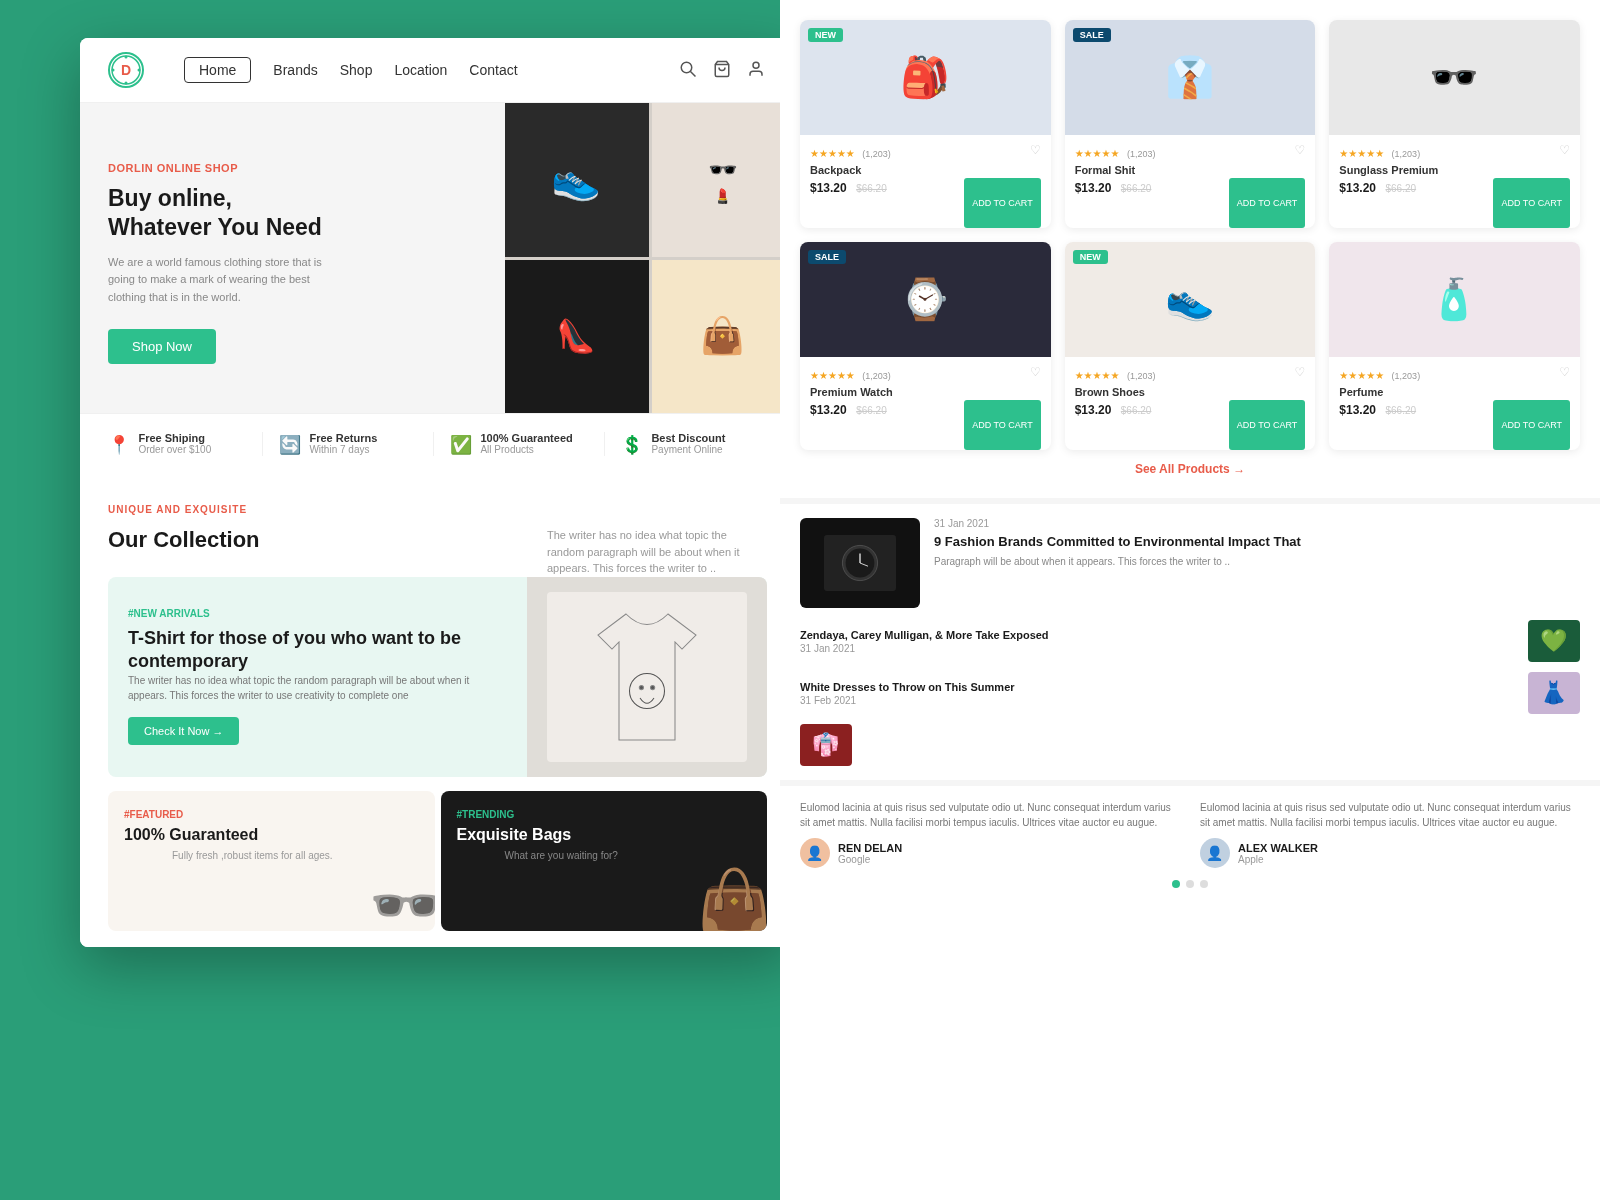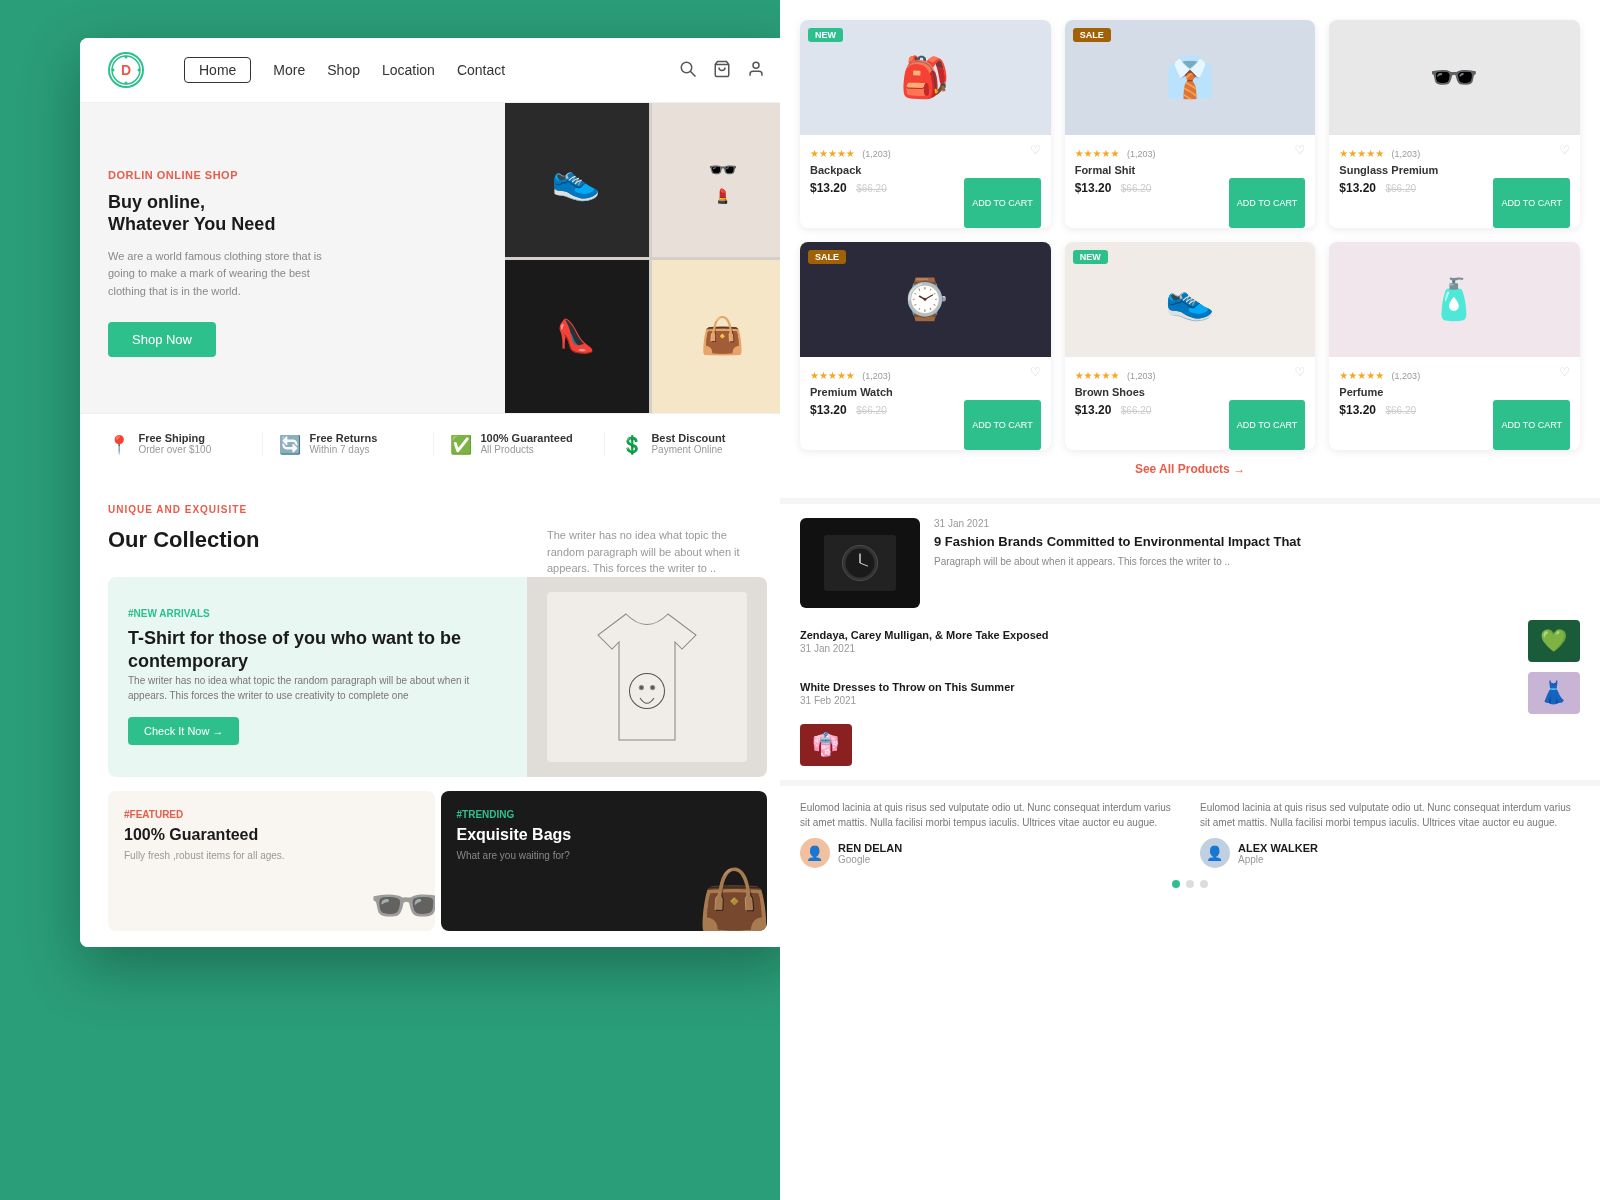--- a/index.html
+++ b/index.html
@@ -113,21 +113,21 @@
       justify-content: center;
     }
     .hero-brand {
       color: #e85c4a;
       font-size: 11px;
       font-weight: 600;
       letter-spacing: 0.5px;
       margin-bottom: 10px;
     }
     .hero-title {
-      font-size: 18px;
+      font-size: 23px;
       font-weight: 800;
       color: #1a1a1a;
       line-height: 1.25;
       margin-bottom: 12px;
     }
     .hero-desc {
       font-size: 11px;
       color: #888;
       line-height: 1.6;
       margin-bottom: 22px;
@@ -302,20 +302,21 @@
     }
     .small-card .card-title {
       font-size: 16px;
       font-weight: 800;
       color: #1a1a1a;
       margin-bottom: 6px;
     }
     .small-card .card-desc {
       font-size: 10px;
       color: #999;
+      margin-left: 48px;
     }
 
     
     .right-panel-inner {
       display: flex;
       flex-direction: column;
       height: 100%;
     }
 
     
@@ -349,21 +350,21 @@
       position: absolute;
       top: 8px;
       left: 8px;
       padding: 2px 7px;
       border-radius: 3px;
       font-size: 9px;
       font-weight: 700;
       color: #fff;
     }
     .badge-new { background: #2dc08d; }
-    .badge-sale { background: #a16207; }
+    .badge-sale { background: #0c4a6e; }
     .product-card-body {
       padding: 8px 10px;
     }
     .product-stars {
       color: #f5a623;
       font-size: 10px;
     }
     .product-rating-count {
       font-size: 9px;
       color: #999;
@@ -580,21 +581,21 @@
           <circle cx="3" cy="16" r="1.5" fill="#2dc08d"></circle>
           <circle cx="29" cy="16" r="1.5" fill="#2dc08d"></circle>
         </svg>
       </div>
     </div>
     <ul class="nav-links">
       <li class="active">
         <a href="#">Home</a>
       </li>
       <li>
-        <a href="#">More</a>
+        <a href="#">Brands</a>
       </li>
       <li>
         <a href="#">Shop</a>
       </li>
       <li>
         <a href="#">Location</a>
       </li>
       <li>
         <a href="#">Contact</a>
       </li>

